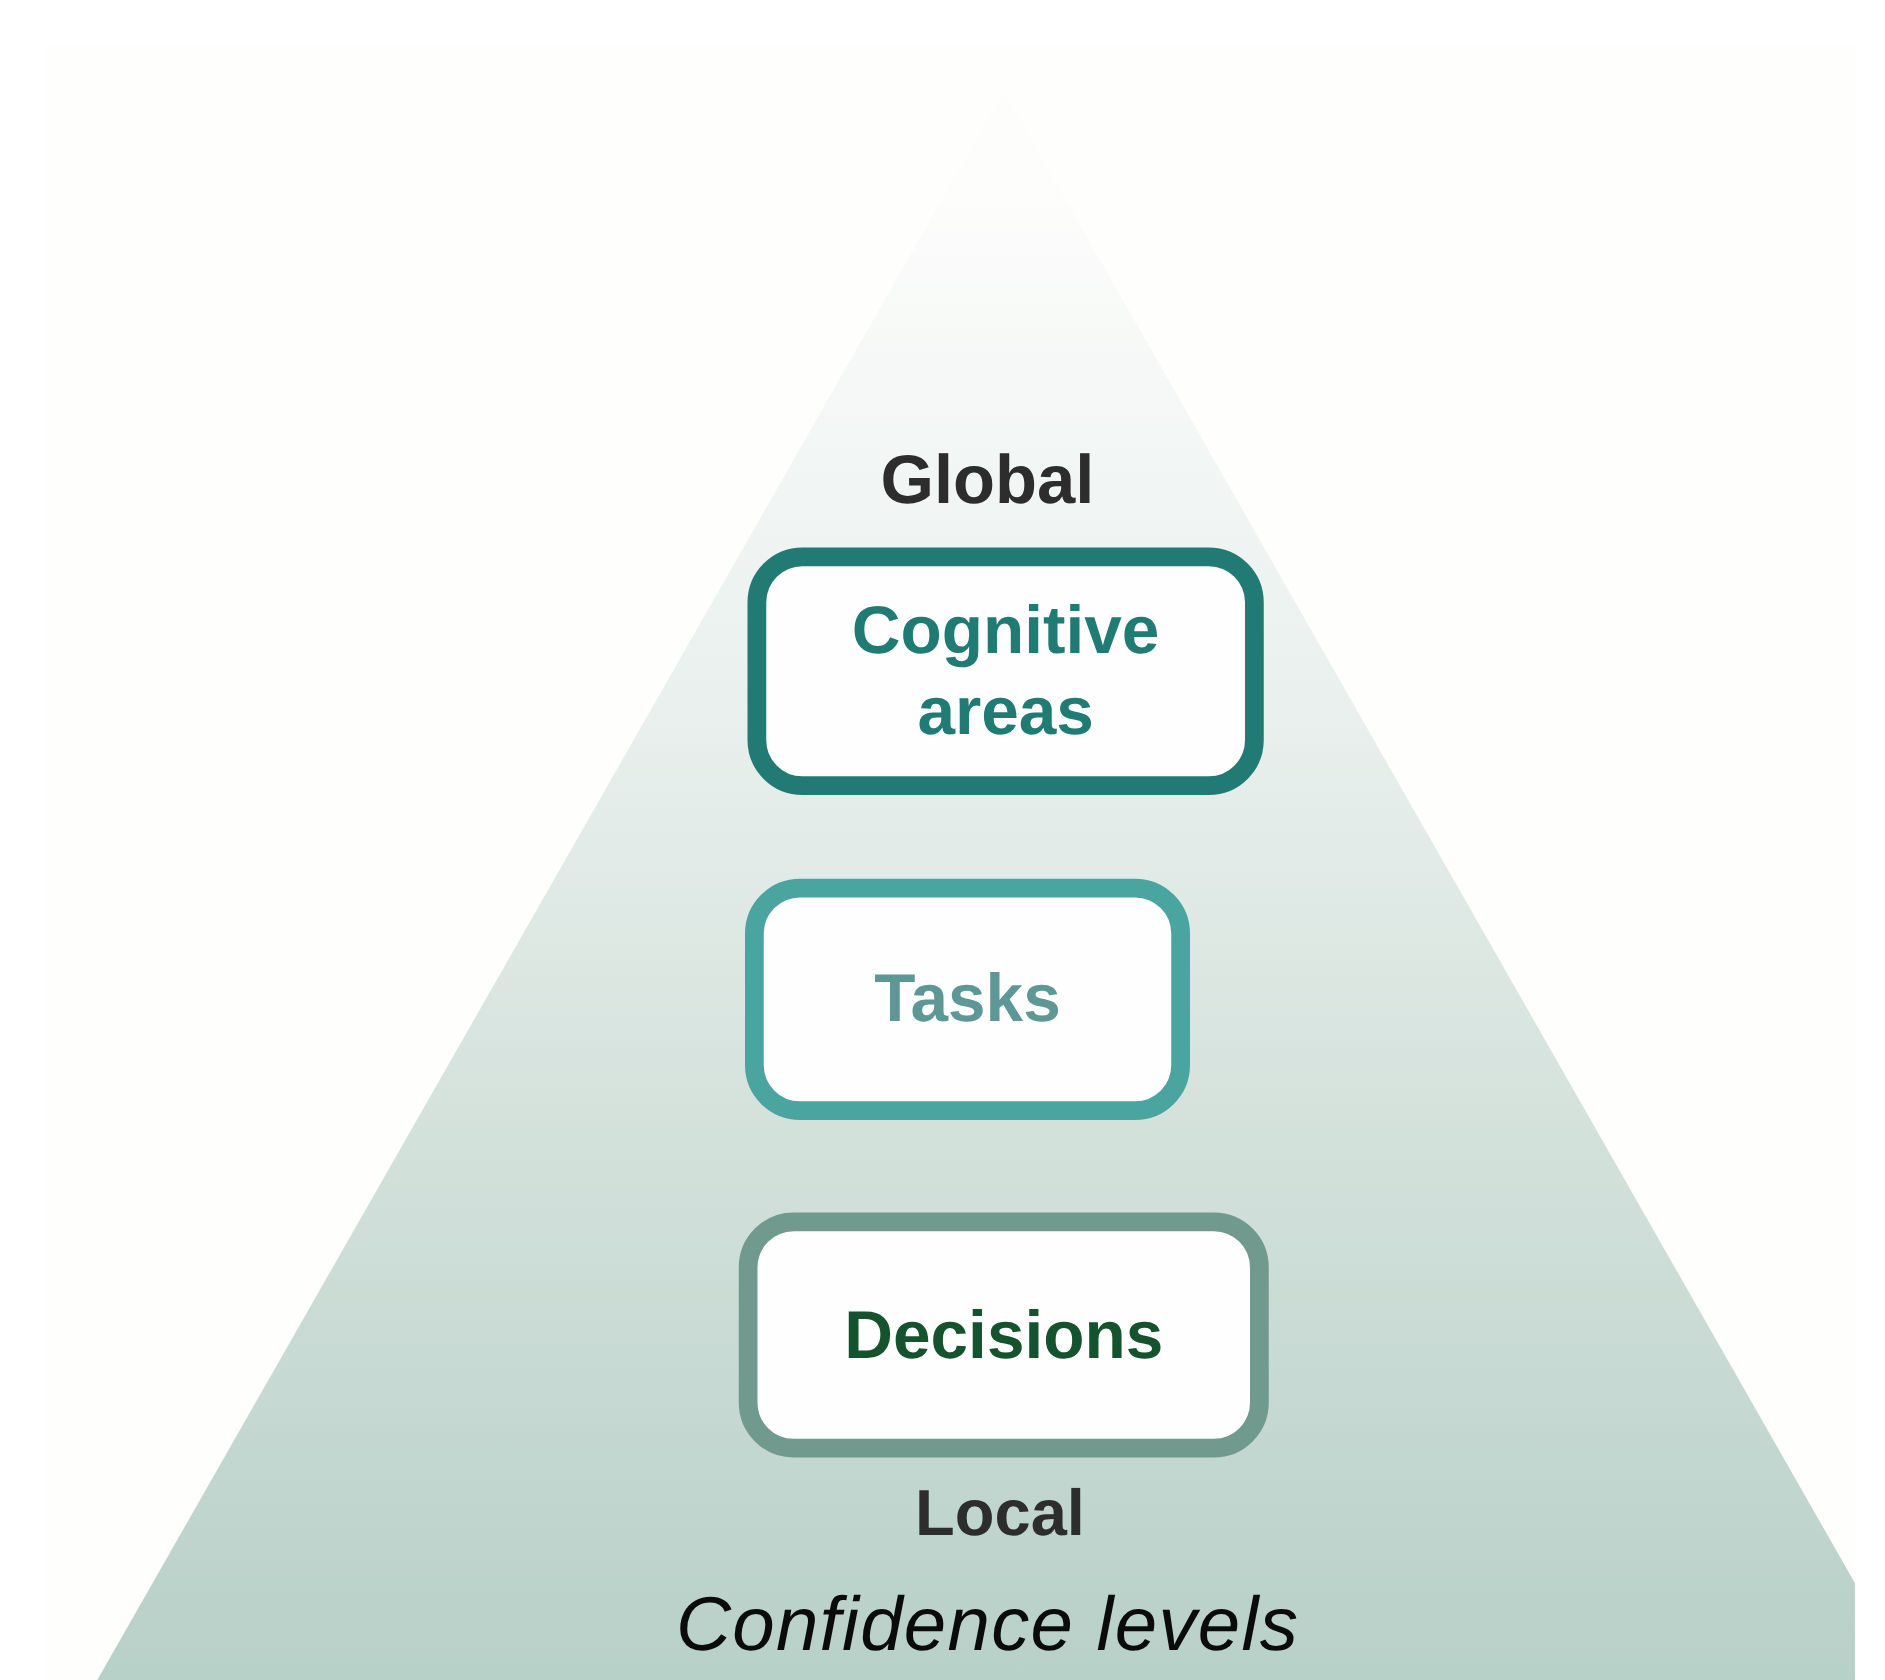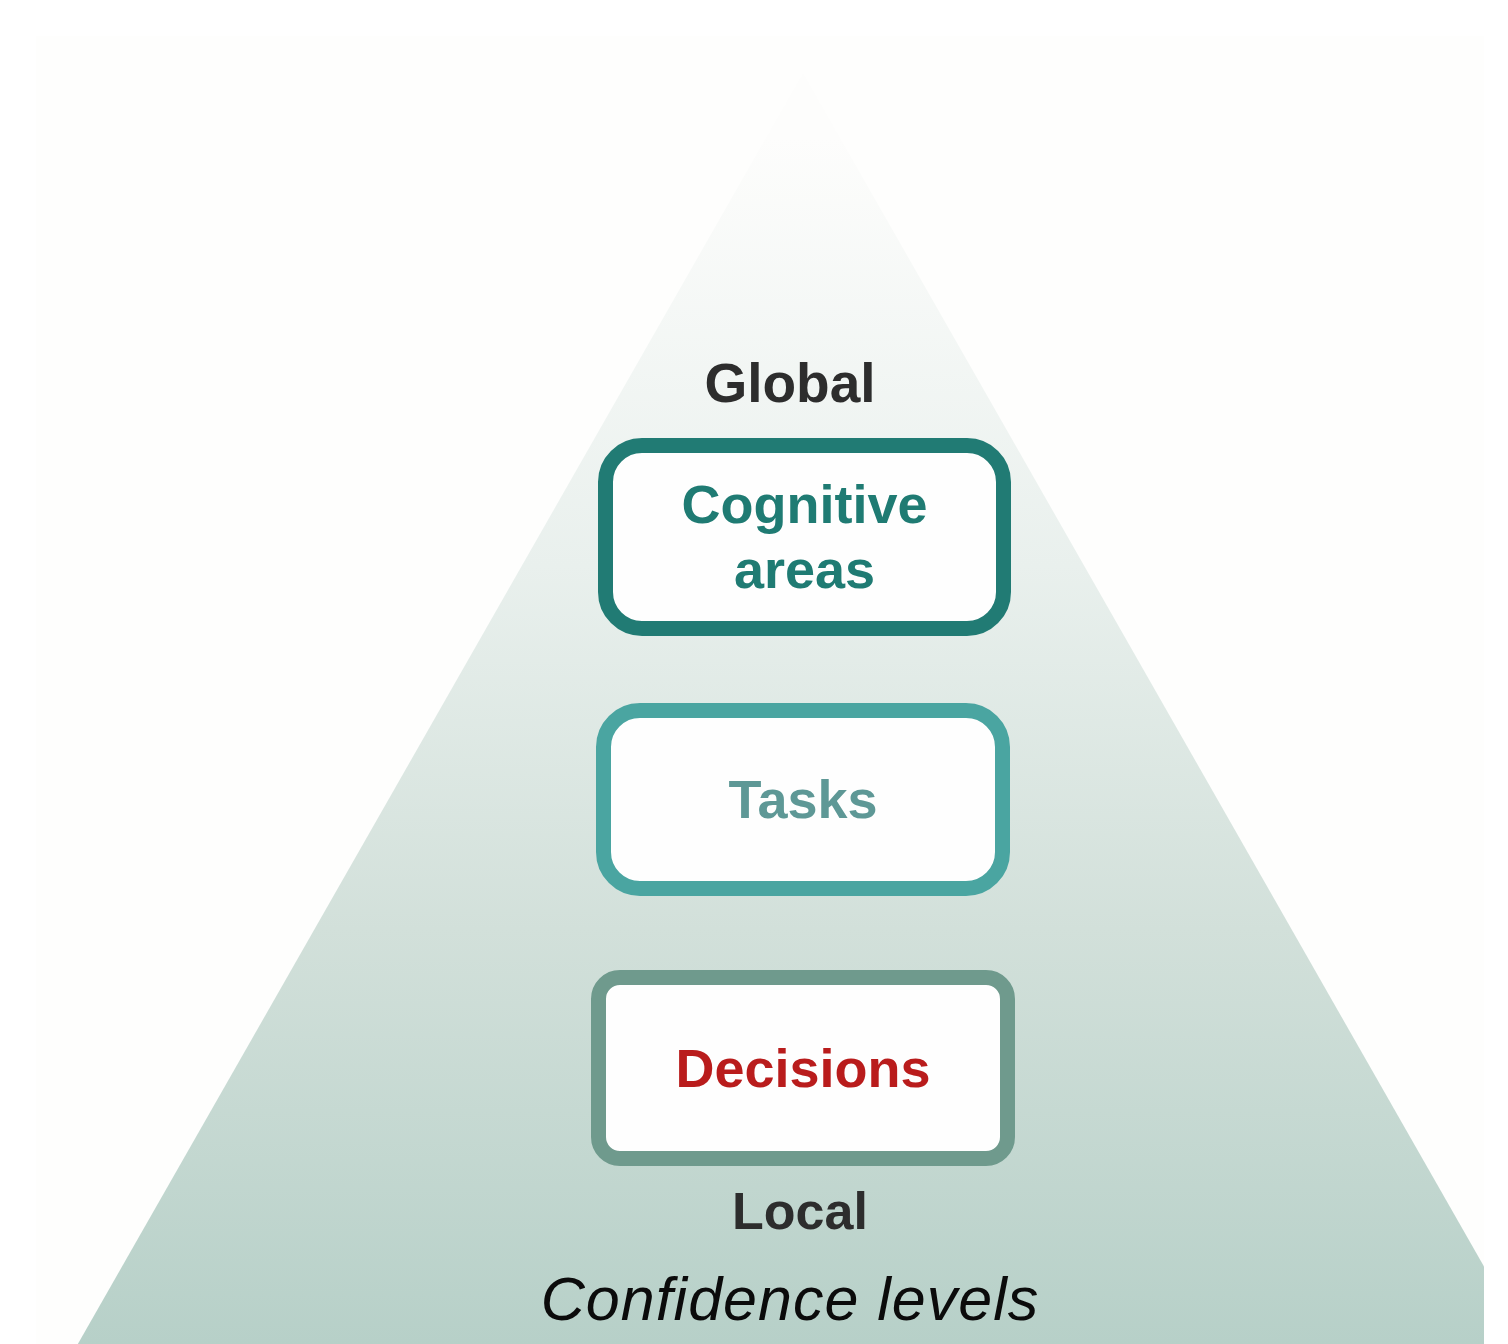--- a/index.html
+++ b/index.html
@@ -39,21 +39,21 @@
     align-items: center;
     justify-content: center;
     text-align: center;
     font-weight: bold;
     font-size: 54px;
     line-height: 1.2;
   }
   .level-box .label { padding: 0 24px; }
 
   .box-cognitive { left: 550px; top: 390px; width: 413px; height: 198px; }
-  .box-tasks     { left: 548px; top: 655px; width: 414px; height: 193px; }
+  .box-tasks     { left: 548px; top: 655px; width: 356px; height: 193px; }
   .box-decisions { left: 543px; top: 922px; width: 424px; height: 196px; }
 
   .edge-label {
     position: absolute;
     left: 0; right: 0;
     text-align: center;
     font-weight: bold;
   }
   .label-global { top: 303px; font-size: 55px; }
   .label-local  { top: 1133px; font-size: 52px; }
@@ -78,21 +78,21 @@
   <div class="edge-label label-global" style="color: rgb(45, 45, 45);">Global</div>
 
   <div class="level-box box-cognitive" style="border-color: rgb(33, 123, 116); color: rgb(31, 123, 115);">
     <div class="label">Cognitive areas</div>
   </div>
 
   <div class="level-box box-tasks" style="border-color: rgb(74, 165, 161); color: rgb(94, 152, 150);">
     <div class="label">Tasks</div>
   </div>
 
-  <div class="level-box box-decisions" style="border-color: rgb(111, 154, 141); color: #b91c1c; border-radius: 29px;">
+  <div class="level-box box-decisions" style="border-color: rgb(111, 154, 141); color: #14532d;">
     <div class="label">Decisions</div>
   </div>
 
   <div class="edge-label label-local" style="color: rgb(45, 45, 45); padding-left: 20px;">Local</div>
 
   <div class="caption" style="color: rgb(11, 11, 11);">Confidence levels</div>
 
 </div>
 
 </body></html>

